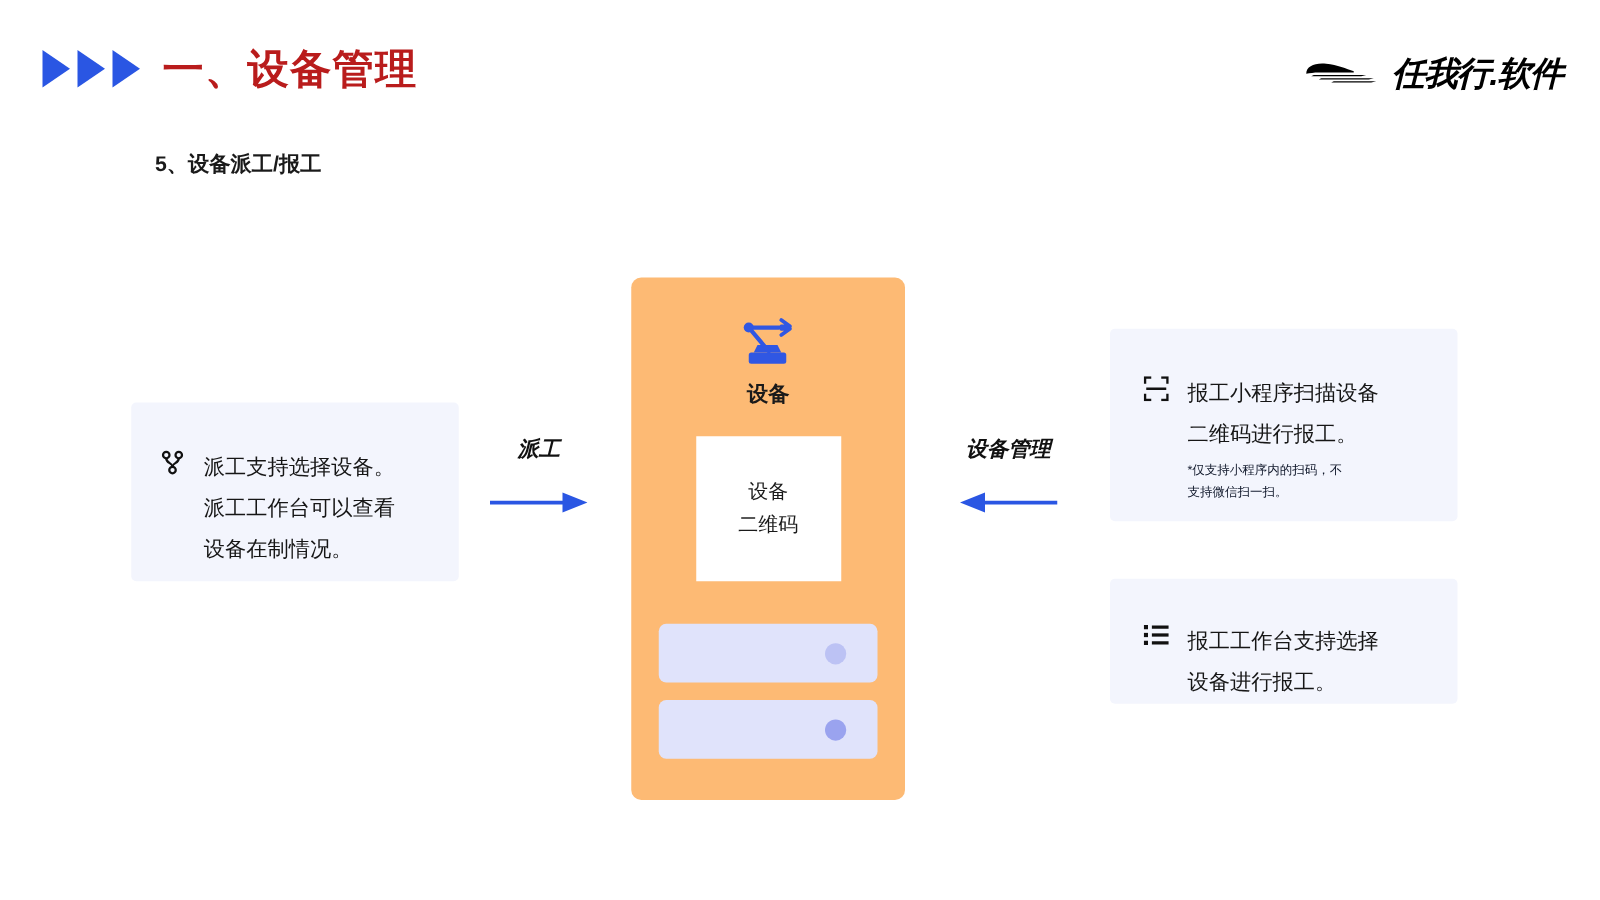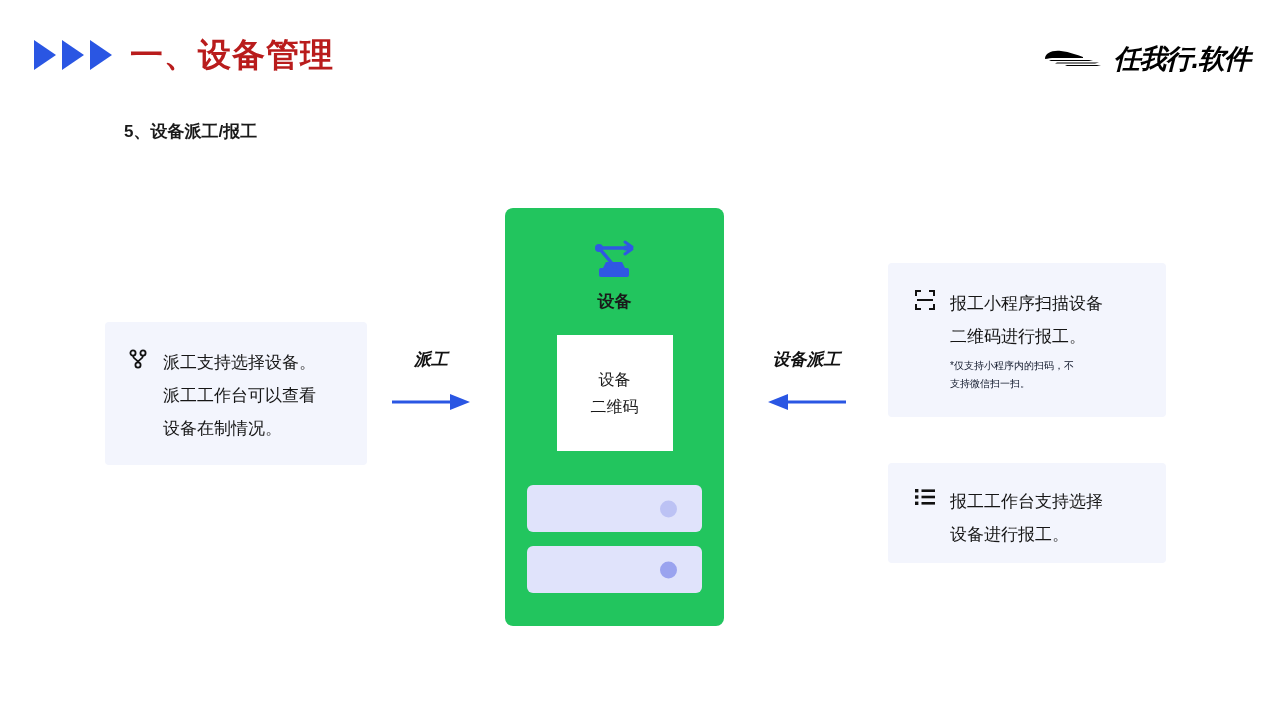--- a/index.html
+++ b/index.html
@@ -88,20 +88,21 @@
   
   .card {
     position: absolute;
     background: #f3f5fd;
     border-radius: 4px;
     box-sizing: border-box;
   }
   .card-row {
     display: flex;
     align-items: flex-start;
+    margin-top: 11px;
   }
   .card-icon {
     flex: 0 0 auto;
     width: 26px;
     margin-right: 12px;
     padding-top: 3px;
     display: flex;
     justify-content: center;
   }
   .card-text {
@@ -142,24 +143,24 @@
     top: 463px;
     width: 278px;
     height: 100px;
     padding: 22px 16px 0 24px;
   }
 
   
   #device-panel {
     position: absolute;
     left: 505px;
-    top: 208px;
+    top: 222px;
     width: 219px;
     height: 418px;
-    background: #22c55e;
+    background: #fdba74;
     border-radius: 8px;
   }
   .device-icon-wrap {
     margin-top: 32px;
     display: flex;
     justify-content: center;
   }
   .device-label {
     margin-top: 10px;
     text-align: center;
@@ -293,21 +294,21 @@
 
   <div class="bar" id="bar-1">
     <div class="bar-dot"></div>
   </div>
   <div class="bar" id="bar-2">
     <div class="bar-dot"></div>
   </div>
 </div>
 
 <div class="arrow-group" id="arrow-right-group">
-  <div class="arrow-label">设备派工</div>
+  <div class="arrow-label">设备管理</div>
   <svg class="arrow-svg" width="78" height="18" viewBox="0 0 78 18">
     <line x1="18" y1="9" x2="78" y2="9" stroke="#2a56e3" stroke-width="3"></line>
     <polygon points="20,1 0,9 20,17" fill="#2a56e3"></polygon>
   </svg>
 </div>
 
 <div class="card" id="card-right-top">
   <div class="card-row">
     <div class="card-icon">
       <svg width="20" height="20" viewBox="0 0 20 20">

